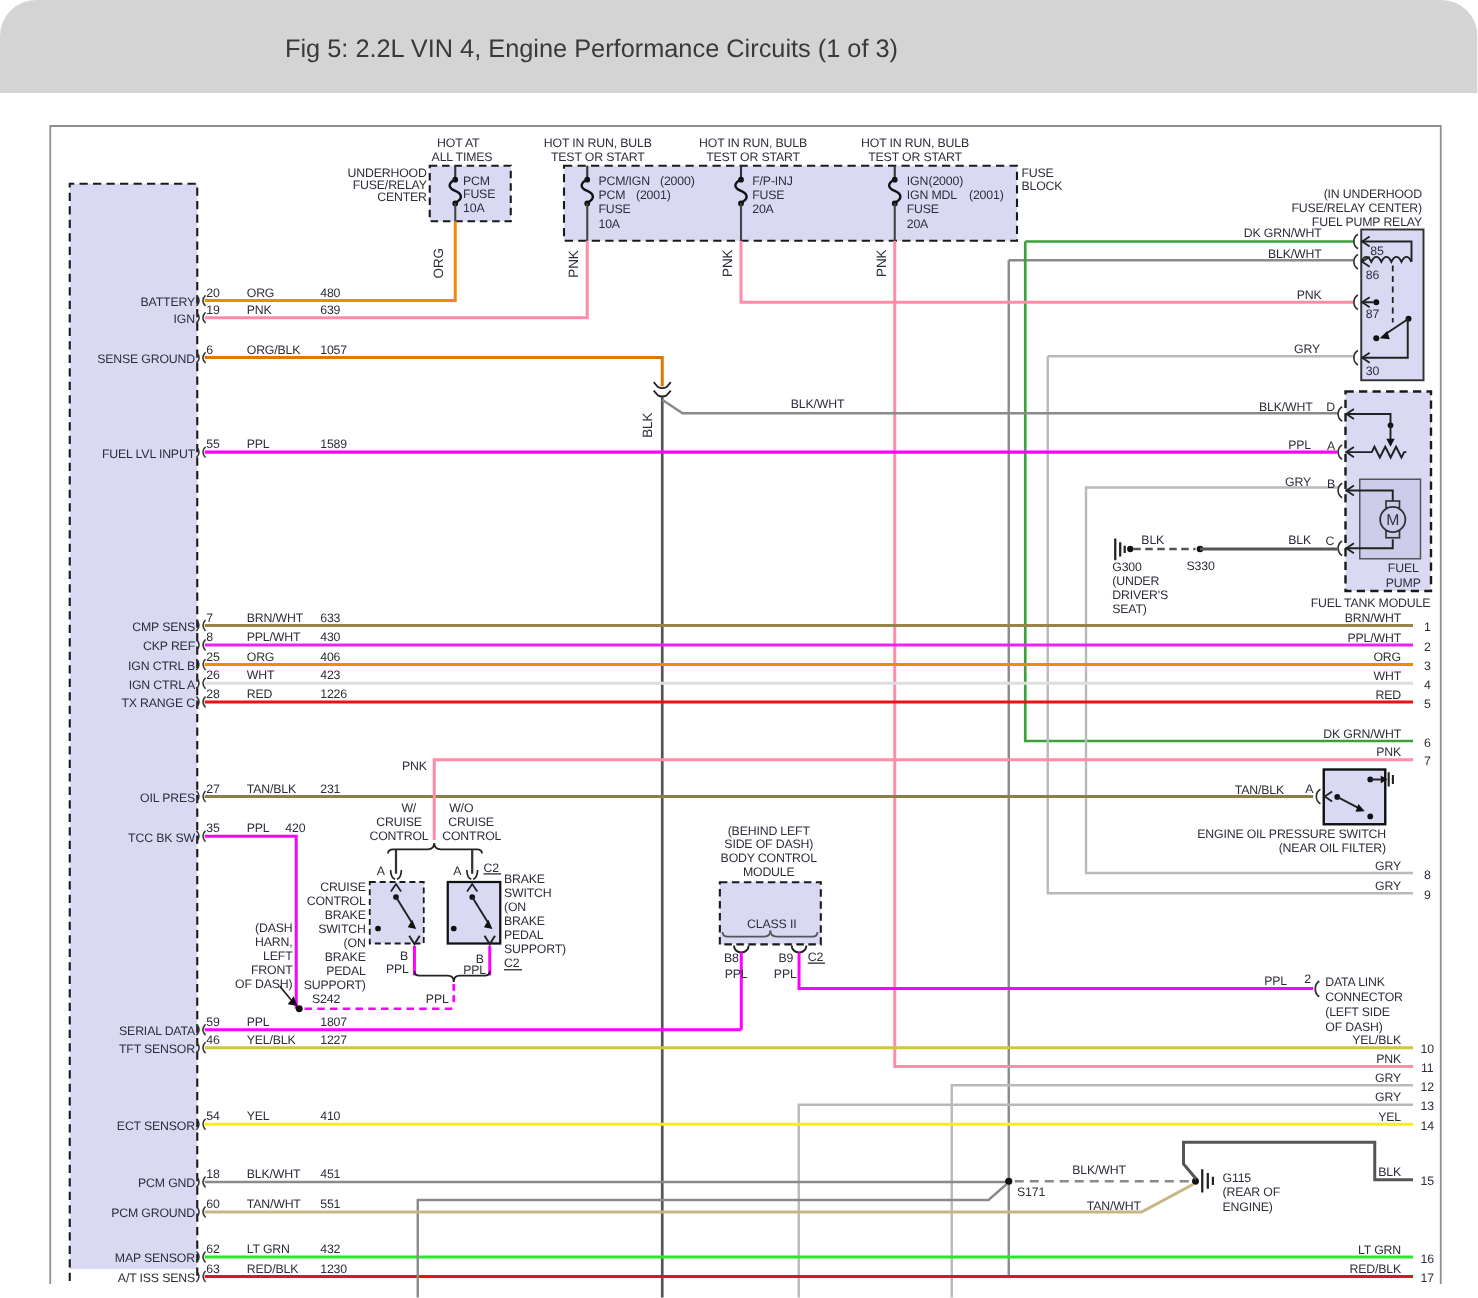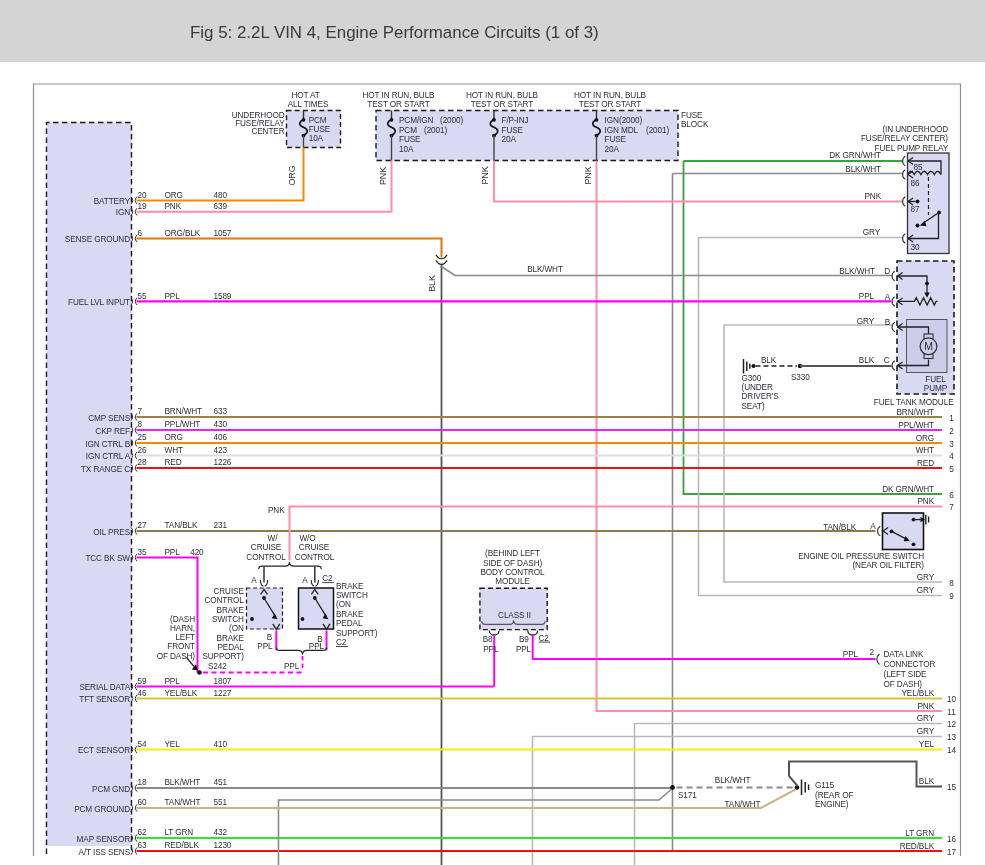--- a/index.html
+++ b/index.html
@@ -1,14 +1,14 @@
 <!DOCTYPE html>
 <html><head><meta charset="utf-8"><title>Fig 5</title><style>
 html,body{margin:0;padding:0;background:#fff;}
-#wrap{position:relative;width:985px;height:865px;overflow:hidden;font-family:"Liberation Sans",sans-serif;}
+#wrap{position:relative;width:985px;height:865px;overflow:hidden;font-family:"Liberation Sans",sans-serif;border-radius:24px;}
 </style></head><body>
 <div id="wrap">
 <svg width="985" height="865" viewBox="0 0 985 865" font-family="Liberation Sans, sans-serif" letter-spacing="-0.1">
 <rect x="0" y="0" width="985" height="62" fill="#d4d4d4"></rect>
 <text x="190" y="38" font-size="16.9" fill="#3a3a3a" letter-spacing="0">Fig 5: 2.2L VIN 4, Engine Performance Circuits (1 of 3)</text>
 <path d="M33.5,856 V84 H960.5 V856" fill="none" stroke="#909090" stroke-width="1.2"></path>
 <rect x="46.5" y="122.5" width="85" height="723.5" fill="#d9d9f4"></rect>
 <path d="M46.5,854 V122.5 H131.5 V854" fill="none" stroke="#1a1a1a" stroke-width="1.4" stroke-dasharray="5.5,3.5"></path>
 <rect x="286.5" y="110.5" width="54" height="37" fill="#d9d9f4" stroke="#1a1a1a" stroke-width="1.4" stroke-dasharray="5,3.2"></rect>
 <rect x="376" y="110.5" width="302" height="50" fill="#d9d9f4" stroke="#1a1a1a" stroke-width="1.4" stroke-dasharray="5.5,3.5"></rect>

